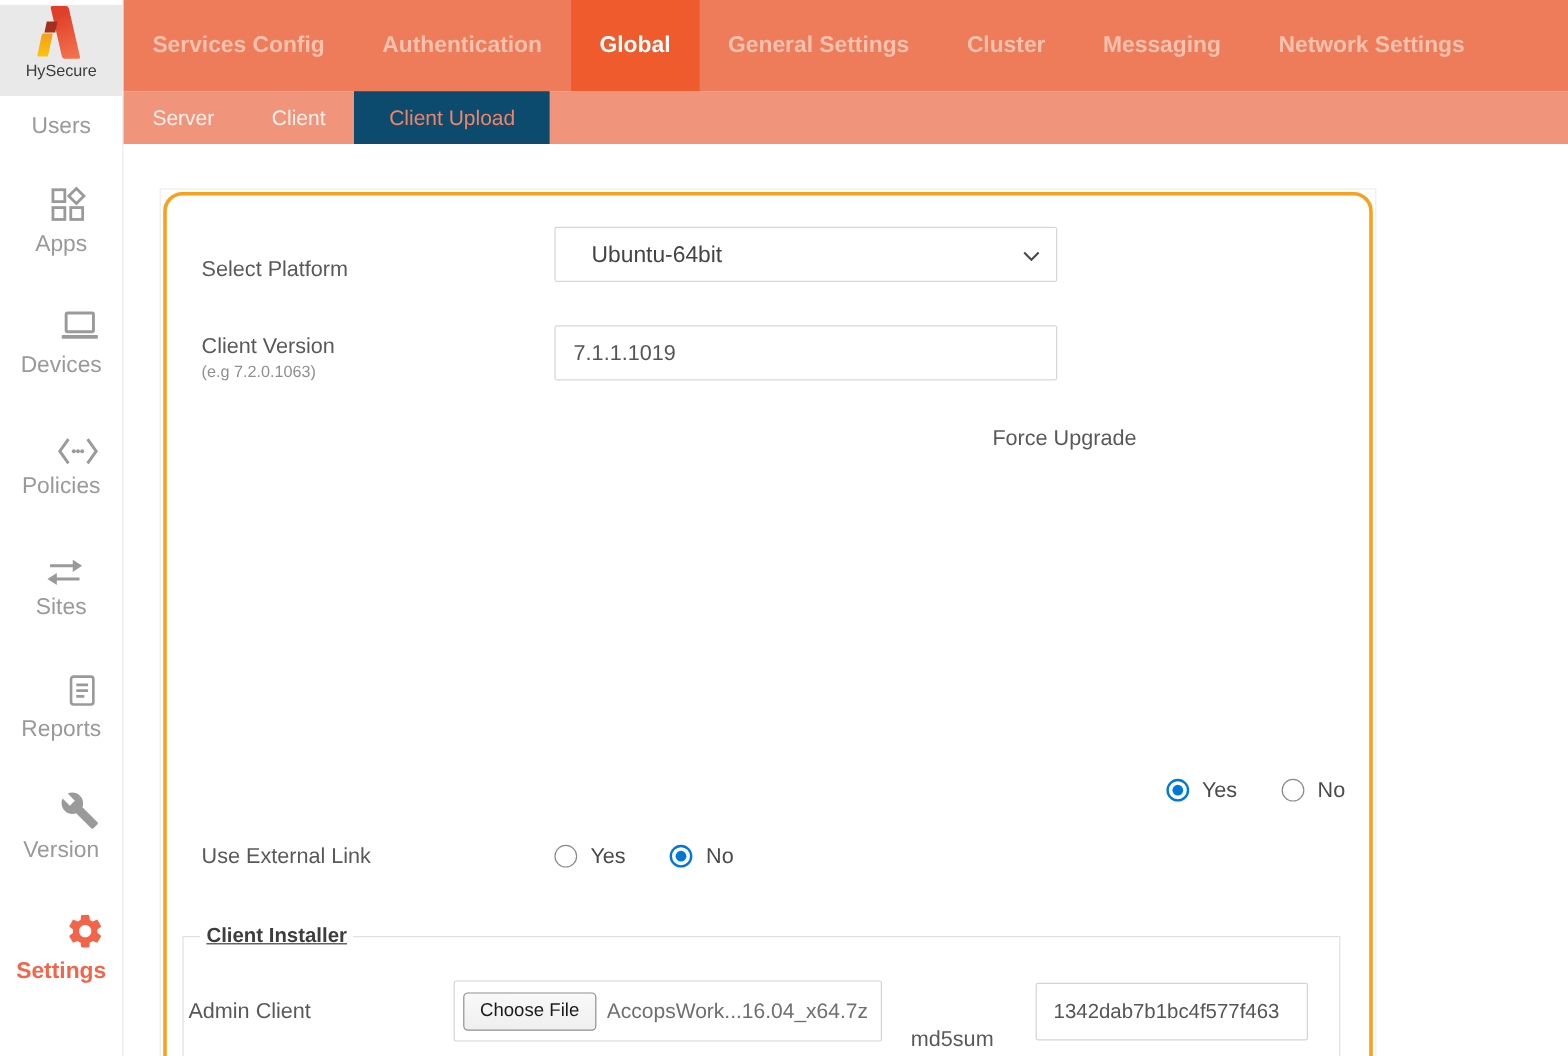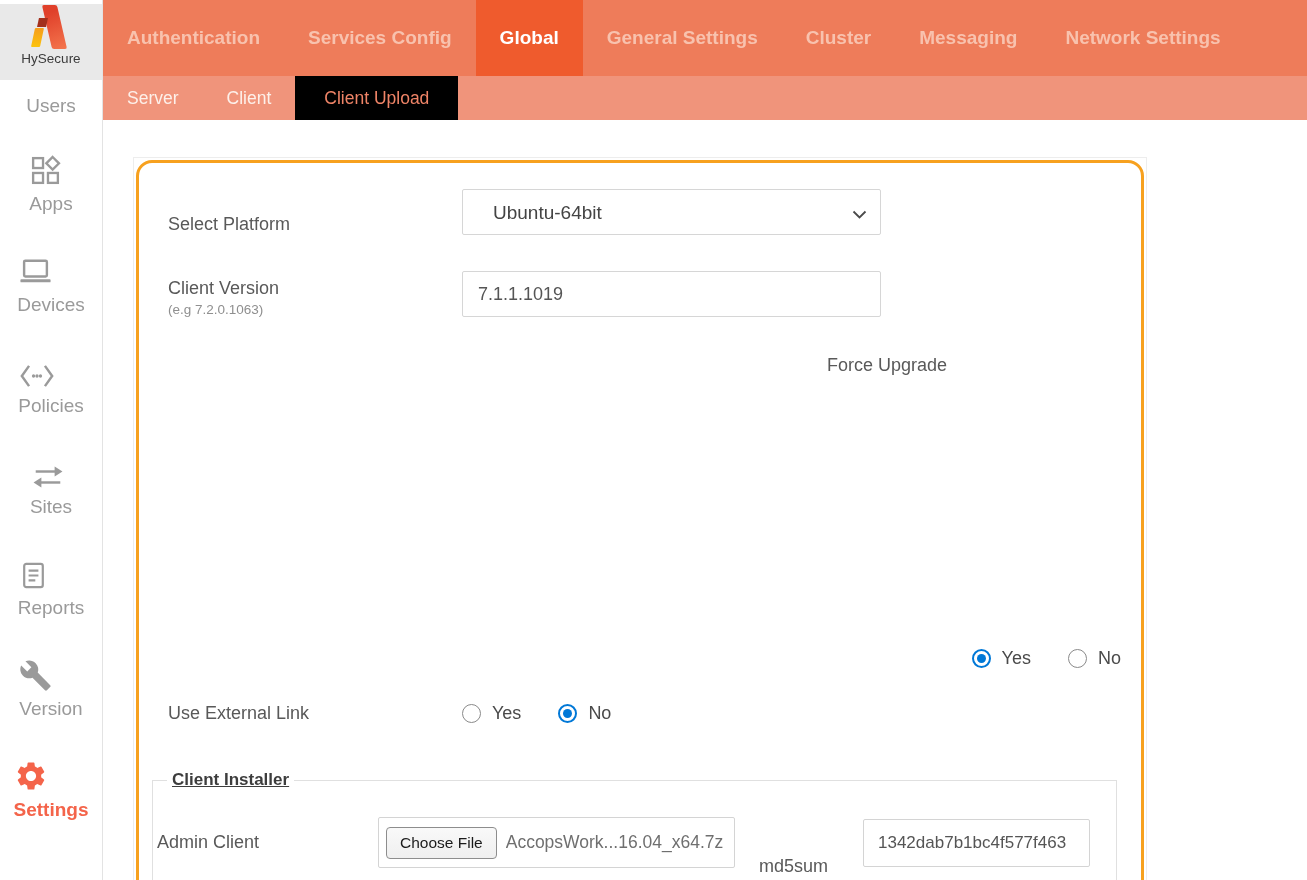--- a/index.html
+++ b/index.html
@@ -12,41 +12,41 @@
   .logo-block { height:76px; background:#e9e9e9; text-align:center; cursor:pointer; }
   .logo-mark { position:relative; width:62px; height:46px; margin:4px auto 0; }
   .stroke-big { position:absolute; left:27px; top:1px; width:15px; height:44px;
                 background:linear-gradient(160deg,#e0402a 20%,#f4764e); transform:skewX(13deg); border-radius:2px; }
   .stroke-small { position:absolute; left:13px; top:24px; width:9px; height:19px;
                   background:linear-gradient(185deg,#f59c1d,#fcc40c); transform:skewX(-12deg); border-radius:1px; }
   .stroke-tip { position:absolute; left:18px; top:14px; width:9px; height:9px;
                 background:#a3301c; transform:skewX(-12deg); }
   .logo-text { font-size:13.5px; color:#3c3c3c; margin-top:1px; }
   .side-nav { display:flex; flex-direction:column; align-items:center; padding-top:14px; }
-  .side-item { display:flex; flex-direction:column; align-items:flex-start; gap:5px;
+  .side-item { display:flex; flex-direction:column; align-items:flex-end; gap:5px;
                text-decoration:none; cursor:pointer; margin-bottom:0; }
   .side-item + .side-item { margin-top:36px; }
   .side-item.first-iconless + .side-item { margin-top:33px; }
   .side-label { font-size:19px; color:#9a9a9a; line-height:24px; }
   .side-icon { height:36px; display:flex; align-items:flex-end; justify-content:center; }
   .side-icon svg { display:block; }
   .side-item.active .side-label { color:#f4644a; font-weight:700; }
 
   
   .main { flex:1; display:flex; flex-direction:column; min-width:0; }
 
   .topnav { height:76px; flex:0 0 76px; background:#ee7c5a; display:flex; }
   .nav-item { line-height:76px; padding:0 24px; font-size:19px; font-weight:600;
               color:#f8c2ae; cursor:pointer; white-space:nowrap; }
   .nav-item.active { background:#ef5b2d; color:#ffffff; font-weight:700; }
 
   .subnav { height:44px; flex:0 0 44px; background:#f0947b; display:flex; }
   .sub-item { line-height:44px; padding:0 24px; font-size:17.5px; color:#fdf0ea;
               cursor:pointer; white-space:nowrap; }
-  .sub-item.active { background:#000000; color:#ef8467; padding:0 29px; }
+  .sub-item.active { background:#0c4a6e; color:#ef8467; padding:0 29px; }
 
   .content { flex:1; background:#fff; padding:37px 0 0 30px; }
 
   
   .panel { width:1014px; border:1px solid #ededed; padding:2px; background:#fff; }
   .orange-box { border:3px solid #f7a11f; border-radius:16px; padding:26px 20px 28px 0; }
 
   .form-row { display:flex; align-items:flex-end; padding-left:29px; }
   .row-gap1 { margin-bottom:36px; }
   .row-gap2 { margin-bottom:37px; }
@@ -190,22 +190,22 @@
           </svg>
         </span>
         <span class="side-label">Settings</span>
       </a>
     </nav>
   </aside>
 
   <div class="main">
 
     <header class="topnav">
+      <div class="nav-item">Services Config</div>
       <div class="nav-item">Authentication</div>
-      <div class="nav-item">Services Config</div>
       <div class="nav-item active">Global</div>
       <div class="nav-item">General Settings</div>
       <div class="nav-item">Cluster</div>
       <div class="nav-item">Messaging</div>
       <div class="nav-item">Network Settings</div>
     </header>
 
     <div class="subnav">
       <div class="sub-item">Server</div>
       <div class="sub-item">Client</div>

